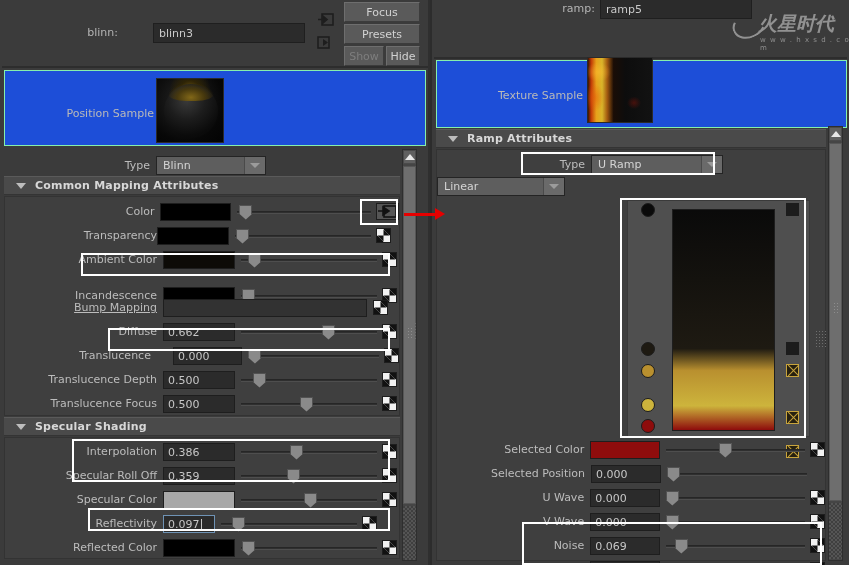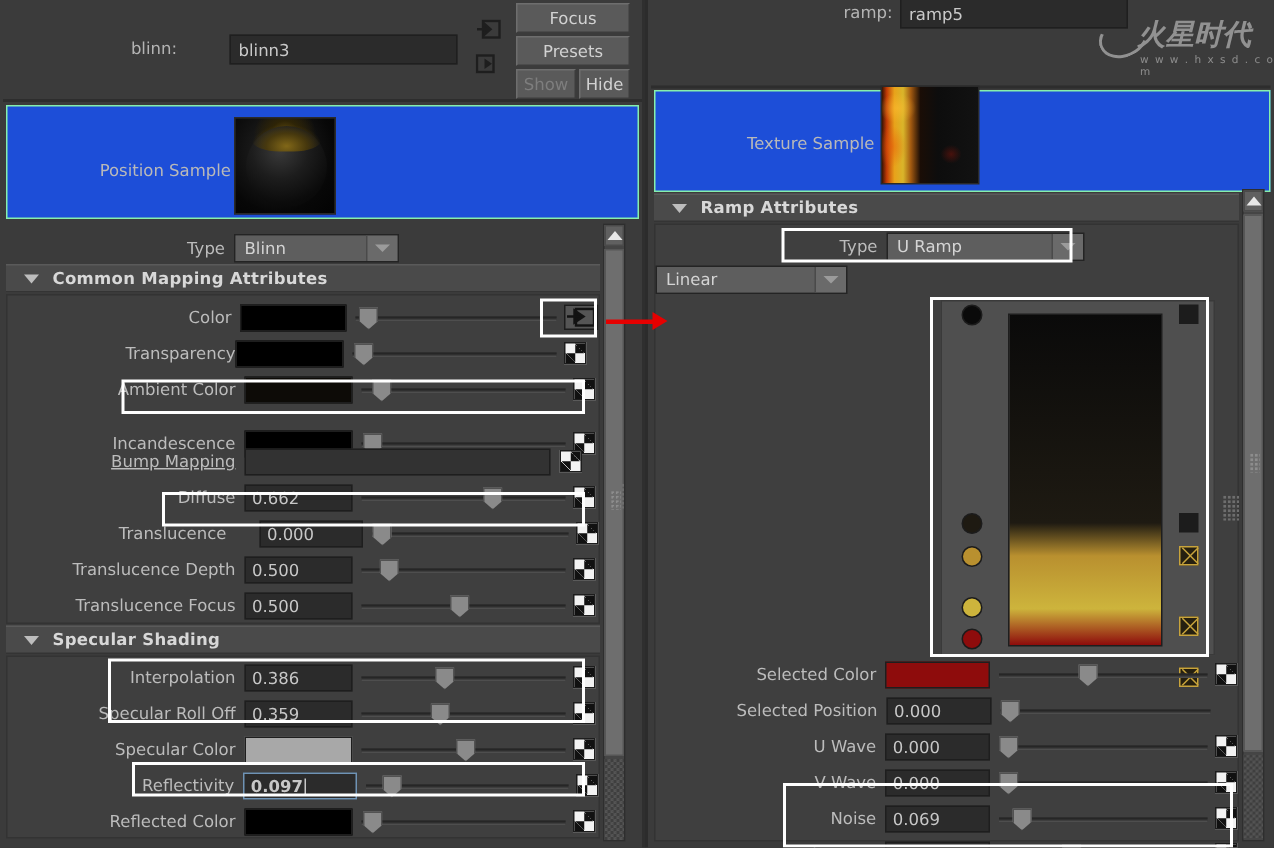--- a/index.html
+++ b/index.html
@@ -366,21 +366,21 @@
           <span class="slider" style="width:136px;margin-left:6px;">
             <span class="track"></span>
             <span class="handle" style="left:63px;"></span>
           </span>
           <span style="margin-left:5px;display:inline-flex;">
             <span class="mapbtn checker"></span>
           </span>
         </div>
         <div class="row" style="top:75px;width:100%;">
           <span class="lbl" style="width:152px;margin-right:6px;">Reflectivity</span>
-          <span class="valfield focused" style="width:76px;font-weight:bold;">0.097<span class="caret"></span></span>
+          <span class="valfield focused" style="width:52px;">0.097<span class="caret"></span></span>
           <span class="slider" style="width:136px;margin-left:6px;">
             <span class="track"></span>
             <span class="handle" style="left:11px;"></span>
           </span>
           <span style="margin-left:5px;display:inline-flex;">
             <span class="mapbtn checker"></span>
           </span>
         </div>
         <div class="row" style="top:99px;width:100%;">
           <span class="lbl" style="width:152px;margin-right:6px;">Reflected Color</span>

